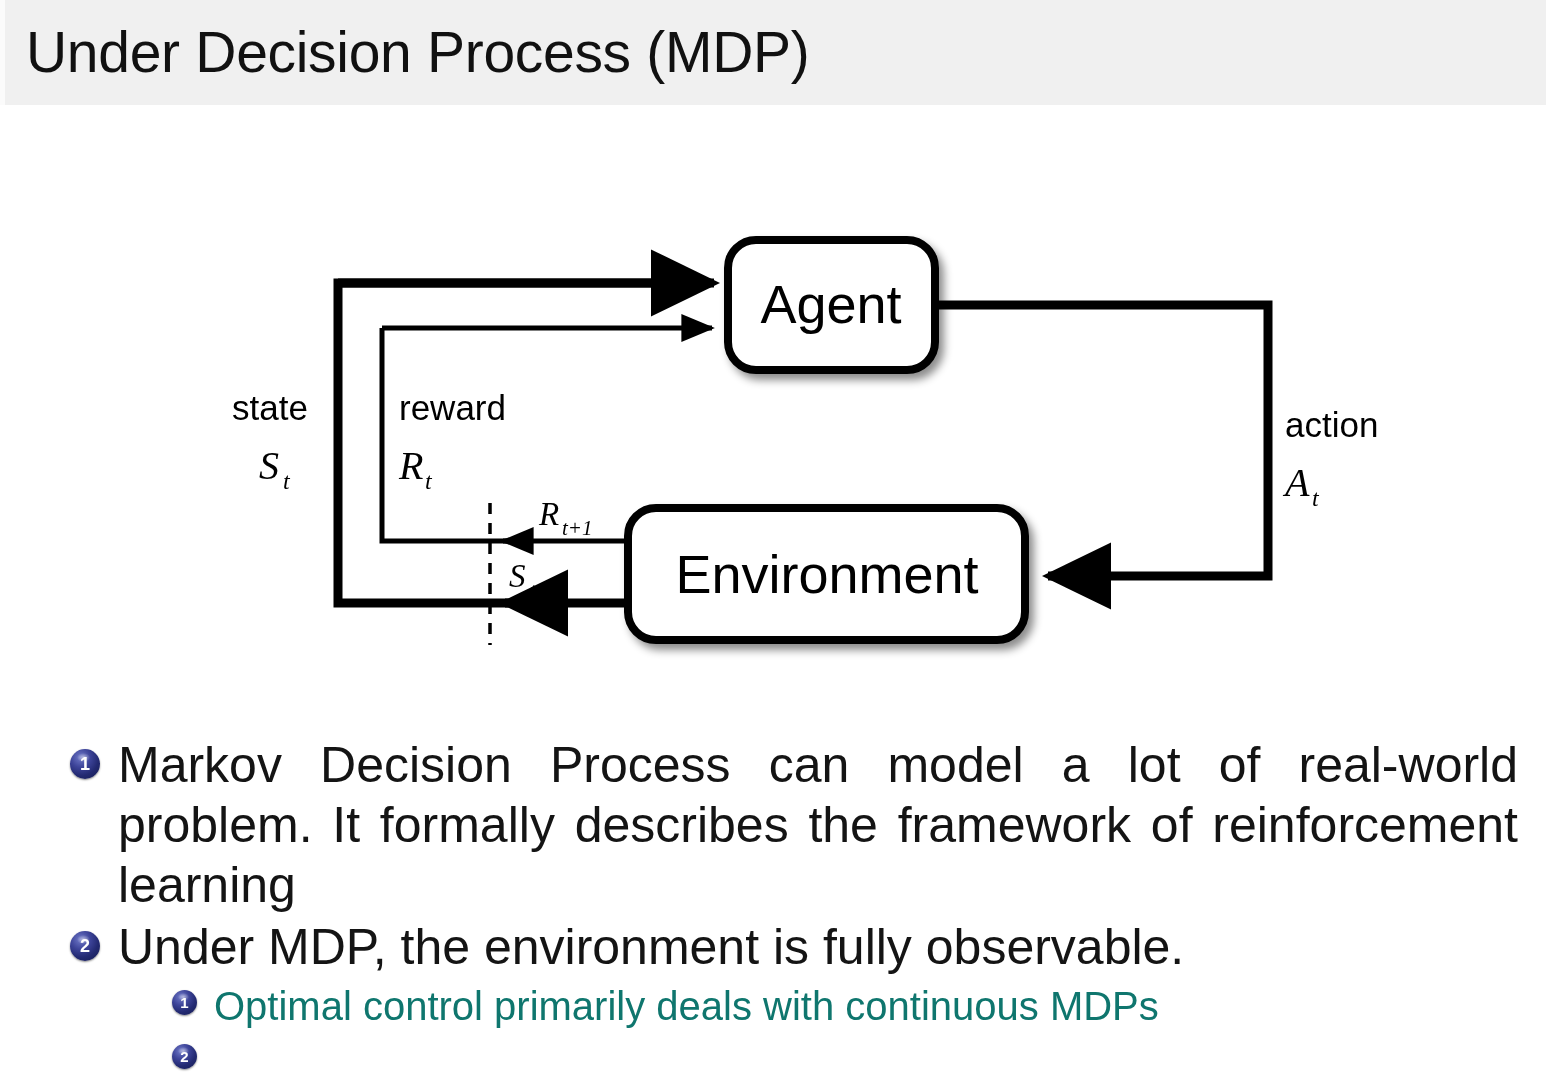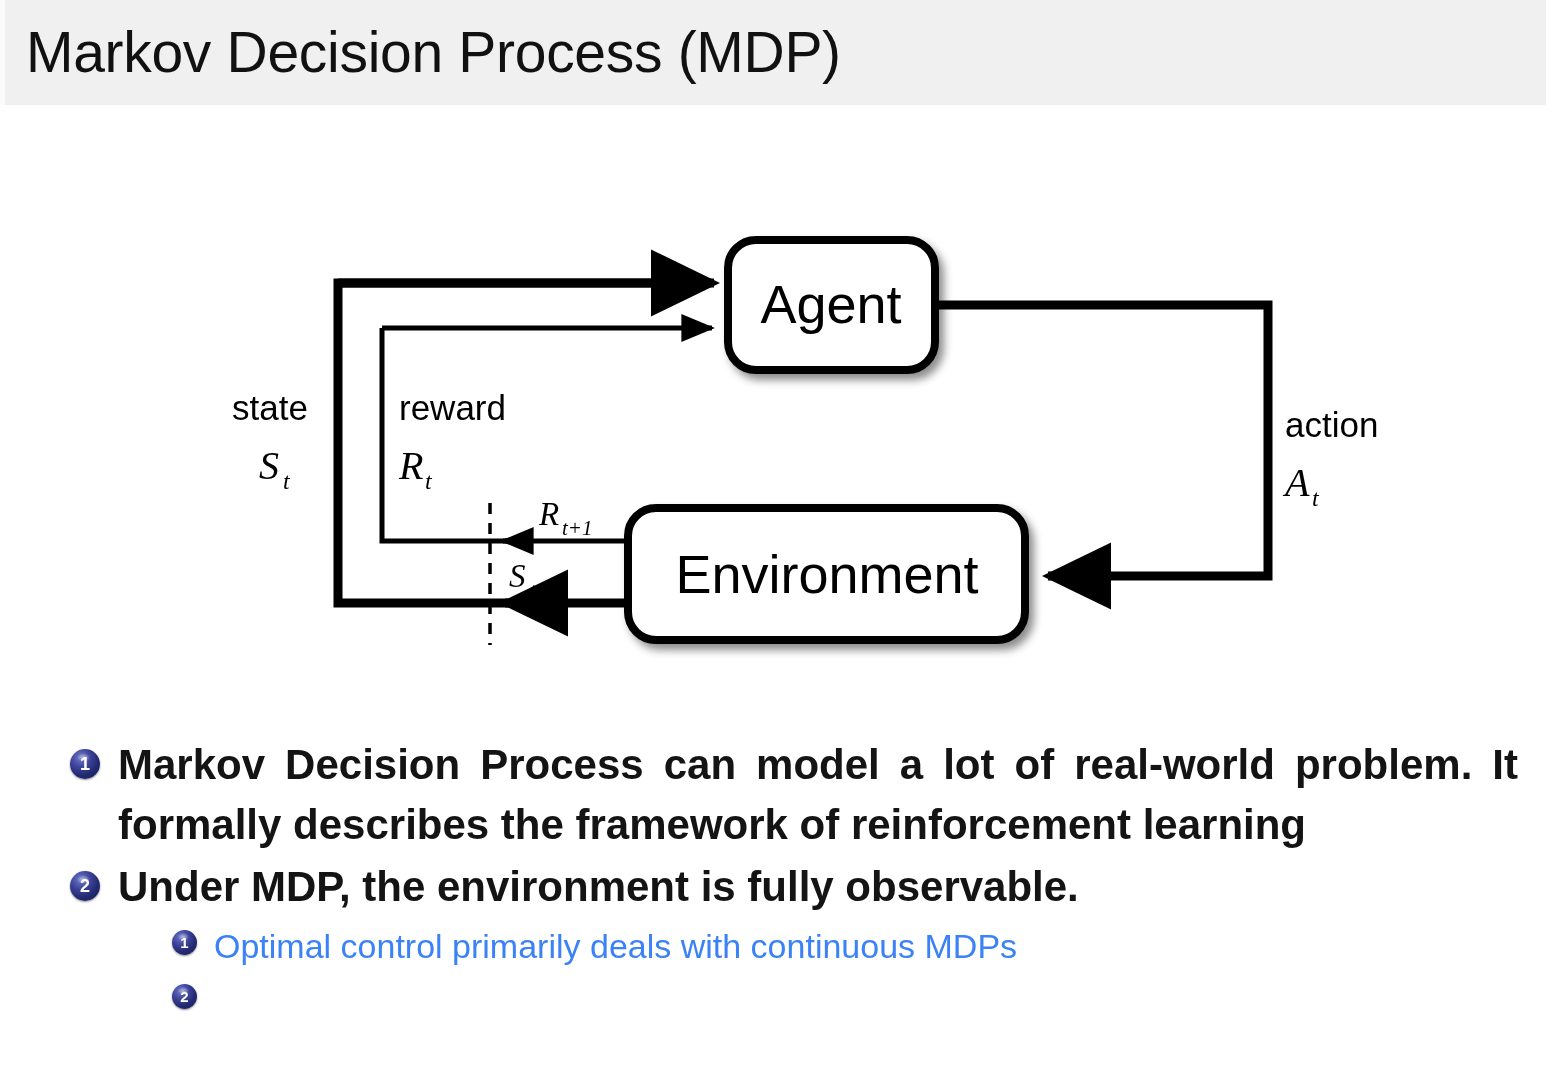--- a/index.html
+++ b/index.html
@@ -150,45 +150,45 @@
   .marker-l2 {
     width: 25px;
     height: 25px;
     line-height: 25px;
     font-size: 15px;
     margin-top: 11px;
     margin-right: 17px;
   }
 
   .bullet-text-l1 {
-    font-size: 42px;
+    font-size: 50px;
     line-height: 60px;
     color: #141414;
     max-width: 1400px;
     text-align: justify;
     text-justify: inter-word;
-    font-weight: 700;
+    font-weight: 400;
   }
   .bullet-text-l2 {
-    font-size: 34px;
+    font-size: 40px;
     line-height: 54px;
-    color: #3b82f6;
+    color: #0f766e;
     white-space: nowrap;
     font-weight: 400;
   }
   .bullet-text-l1.nojust {
     text-align: right;
   }
 </style>
 </head>
 <body>
 
 <div id="header-band">
   <div id="header-left-edge"></div>
-  <div id="page-title">Markov Decision Process (MDP)</div>
+  <div id="page-title">Under Decision Process (MDP)</div>
 </div>
 
 <div id="diagram">
   <svg id="diagram-svg" width="1546" height="590" viewBox="0 0 1546 590">
     <defs>
       <filter id="boxshadow" x="-30%" y="-30%" width="180%" height="180%">
         <feDropShadow dx="5" dy="6" stdDeviation="4" flood-color="#000000" flood-opacity="0.45"></feDropShadow>
       </filter>
       <marker id="arrow-thick" viewBox="0 0 12 12" refX="10.5" refY="6" markerWidth="8" markerHeight="8" orient="auto-start-reverse">
         <path d="M 0 0.4 L 11.5 6 L 0 11.6 z" fill="#000000"></path>

